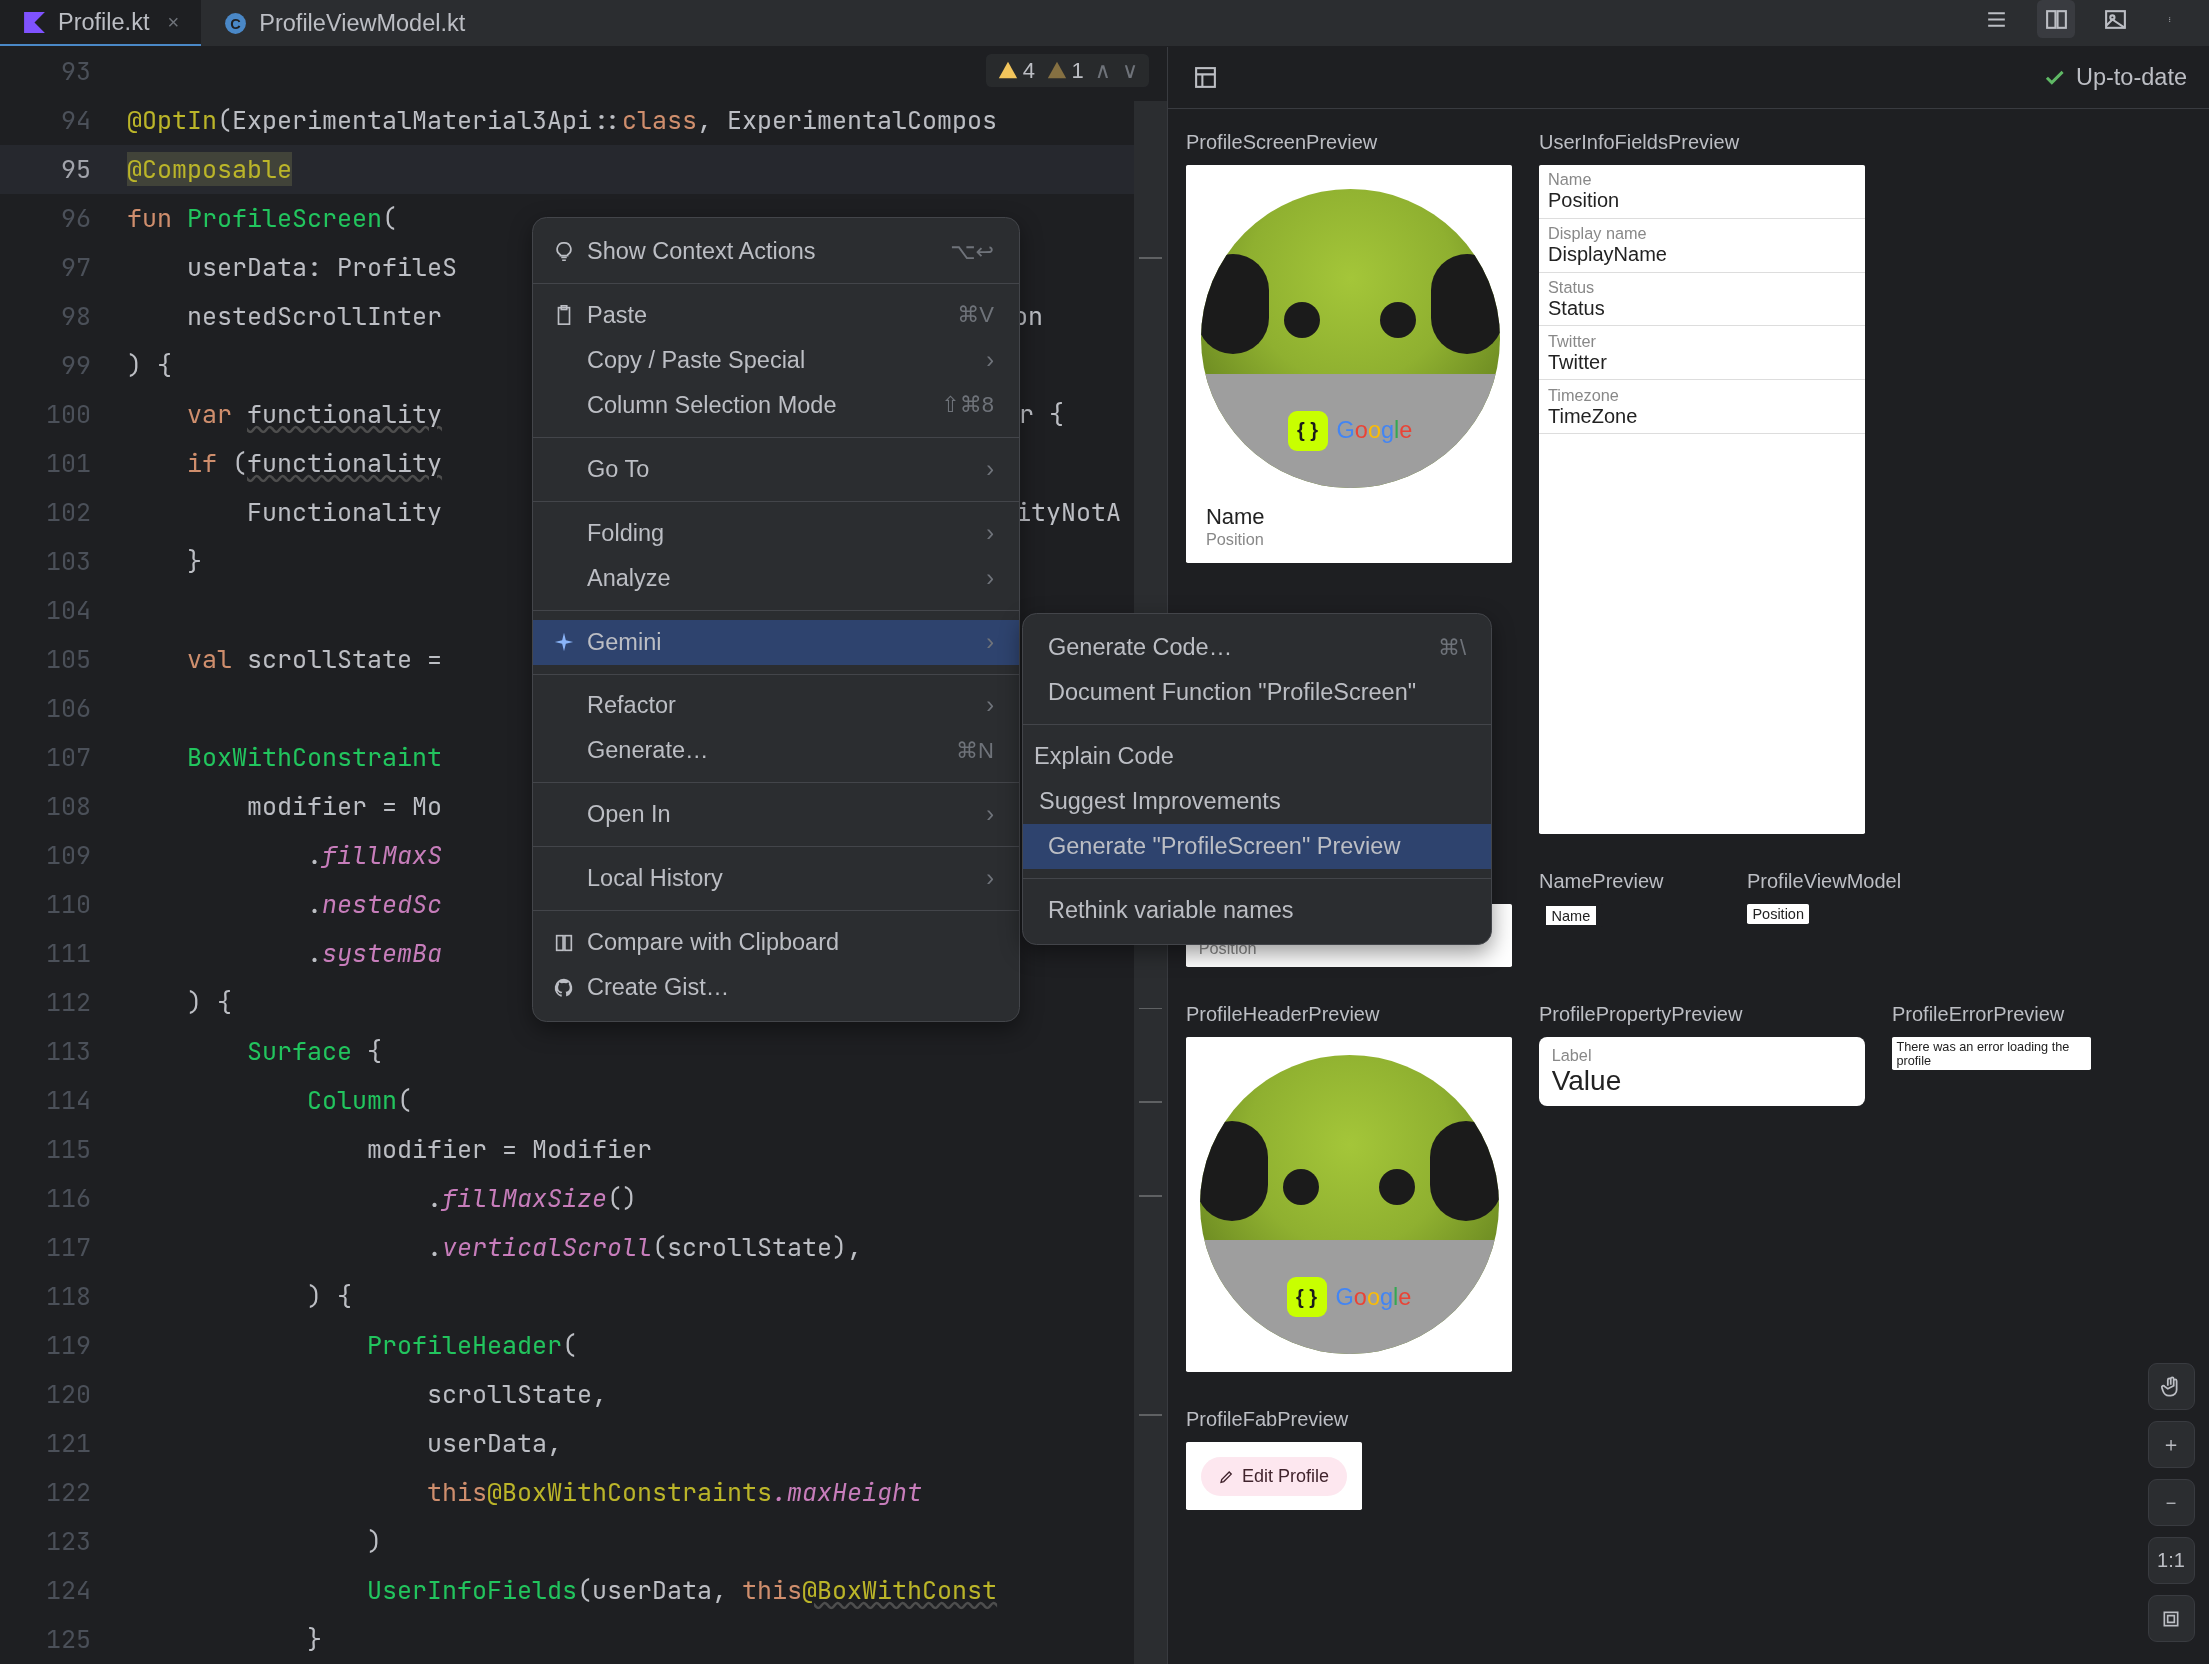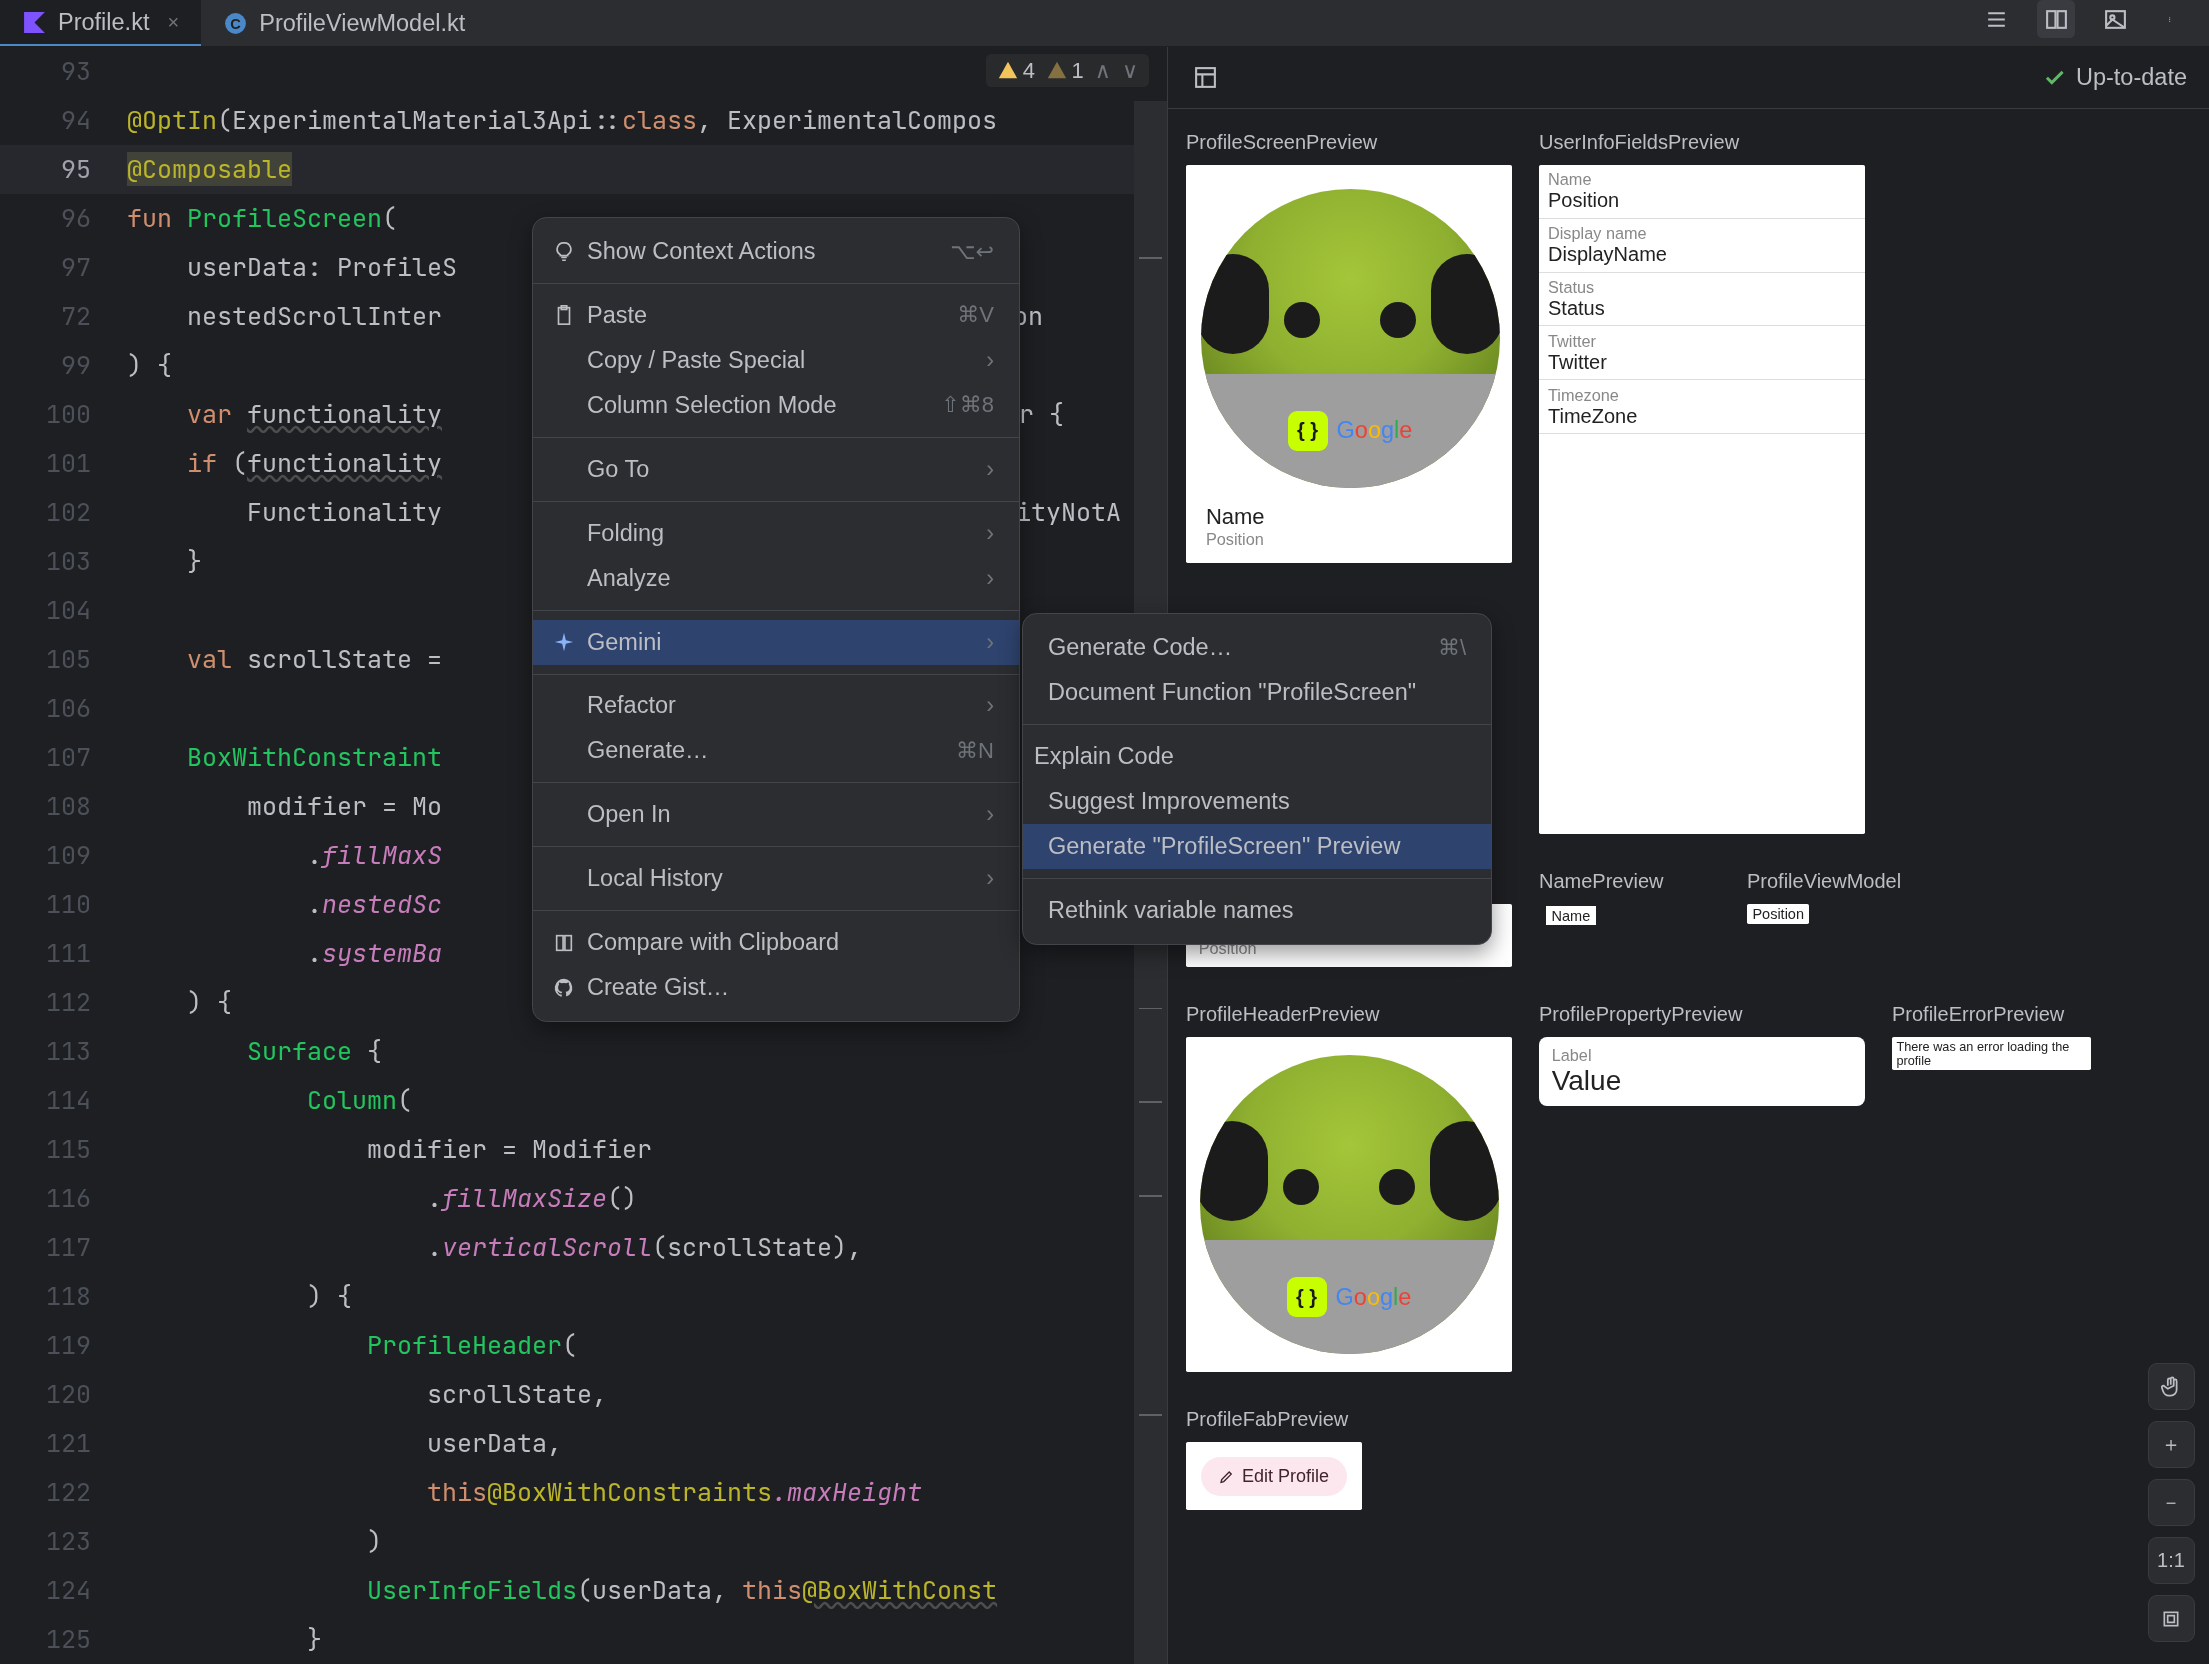--- a/index.html
+++ b/index.html
@@ -284,21 +284,21 @@
           </div>
         <div class="code-line">
             <div class="gutter">96</div>
             <div class="line-content"><span class="k-kw">fun </span><span class="k-fn">ProfileScreen</span><span>(</span></div>
           </div>
         <div class="code-line">
             <div class="gutter">97</div>
             <div class="line-content"><span>    userData: ProfileS</span></div>
           </div>
         <div class="code-line">
-            <div class="gutter">72</div>
+            <div class="gutter">98</div>
             <div class="line-content"><span>    nestedScrollInter</span><span style="position:absolute;left:923px;">nnection</span></div>
           </div>
         <div class="code-line">
             <div class="gutter">99</div>
             <div class="line-content"><span>) {</span></div>
           </div>
         <div class="code-line">
             <div class="gutter">100</div>
             <div class="line-content"><span class="k-kw">    var </span><span class="underline">functionality</span><span style="position:absolute;left:959px;">ember {</span></div>
           </div>
@@ -513,21 +513,21 @@
               <span>Generate Code…</span>
               <span class="menu-shortcut">⌘\</span>
             </div>
             <div class="menu-item" style="padding-left: 25px;">
               <span>Document Function "ProfileScreen"</span>
             </div>
             <div class="menu-sep"></div>
             <div class="menu-item" style="padding-left: 11px;">
               <span>Explain Code</span>
             </div>
-            <div class="menu-item" style="padding-left: 25px;">
+            <div class="menu-item" style="padding-left: 16px;">
               <span>Suggest Improvements</span>
             </div>
             <div class="menu-item highlighted" style="padding-left: 25px;">
               <span>Generate "ProfileScreen" Preview</span>
             </div>
             <div class="menu-sep"></div>
             <div class="menu-item" style="padding-left: 25px;">
               <span>Rethink variable names</span>
             </div>
           </div>

